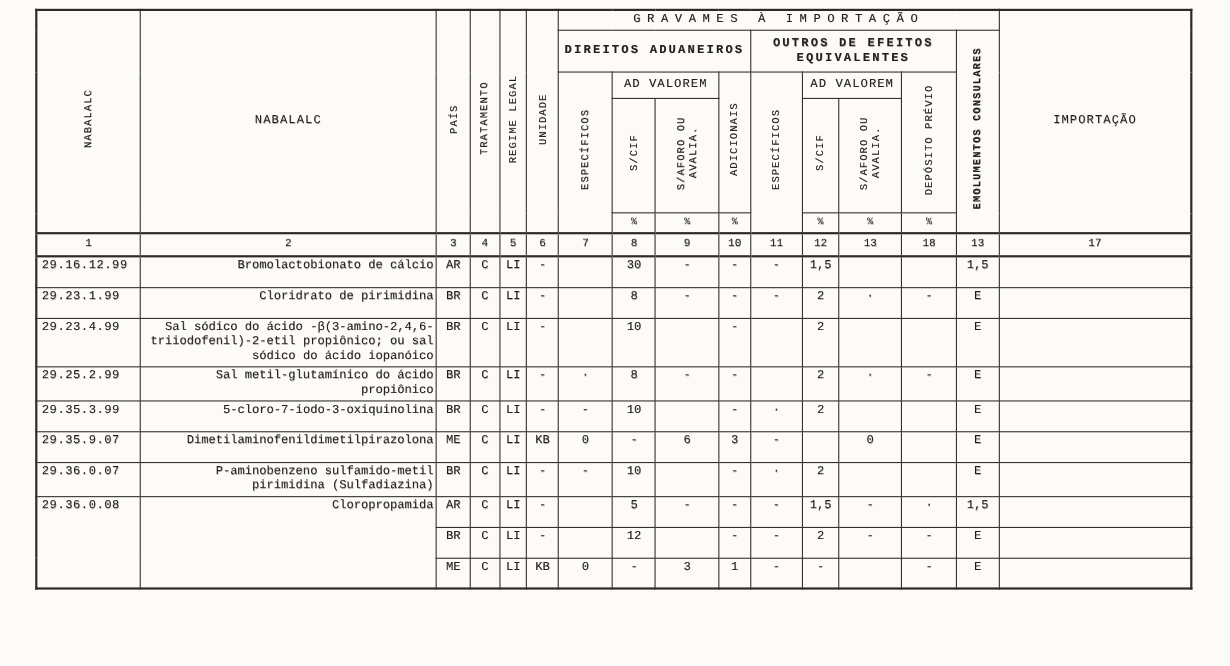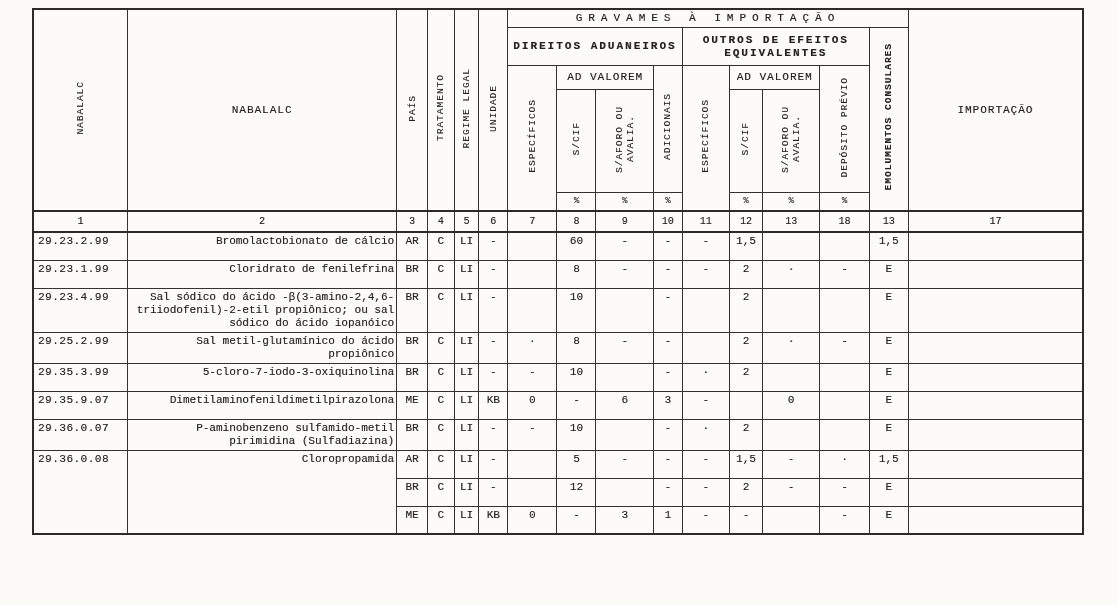--- a/index.html
+++ b/index.html
@@ -119,40 +119,40 @@
         <td>11</td>
         <td>12</td>
         <td>13</td>
         <td>18</td>
         <td>13</td>
         <td>17</td>
       </tr>
     </thead>
     <tbody id="table-body">
         <tr>
-          <td class="code">29.23.2.99</td>
+          <td class="code">29.16.12.99</td>
           <td class="product">Bromolactobionato de cálcio</td>
           <td>AR</td>
           <td>C</td>
           <td>LI</td>
           <td>-</td>
           <td></td>
-          <td>60</td>
+          <td>30</td>
           <td>-</td>
           <td>-</td>
           <td>-</td>
           <td>1,5</td>
           <td></td>
           <td></td>
           <td>1,5</td>
           <td class="obs"></td>
         </tr>
         <tr>
           <td class="code">29.23.1.99</td>
-          <td class="product">Cloridrato de fenilefrina</td>
+          <td class="product">Cloridrato de pirimidina</td>
           <td>BR</td>
           <td>C</td>
           <td>LI</td>
           <td>-</td>
           <td></td>
           <td>8</td>
           <td>-</td>
           <td>-</td>
           <td>-</td>
           <td>2</td>

